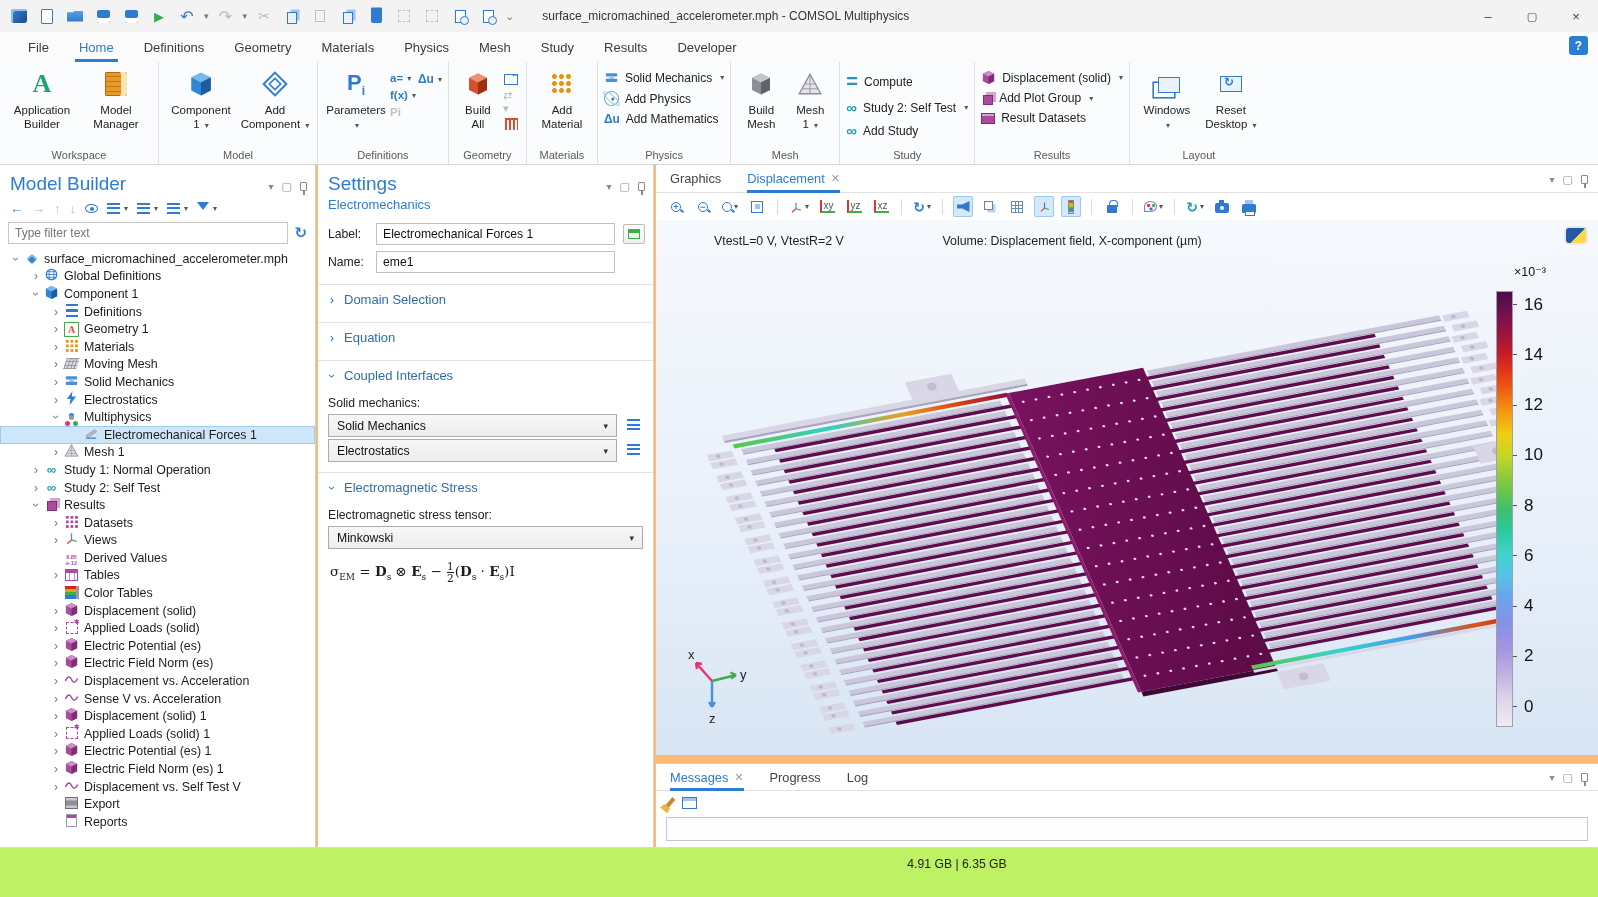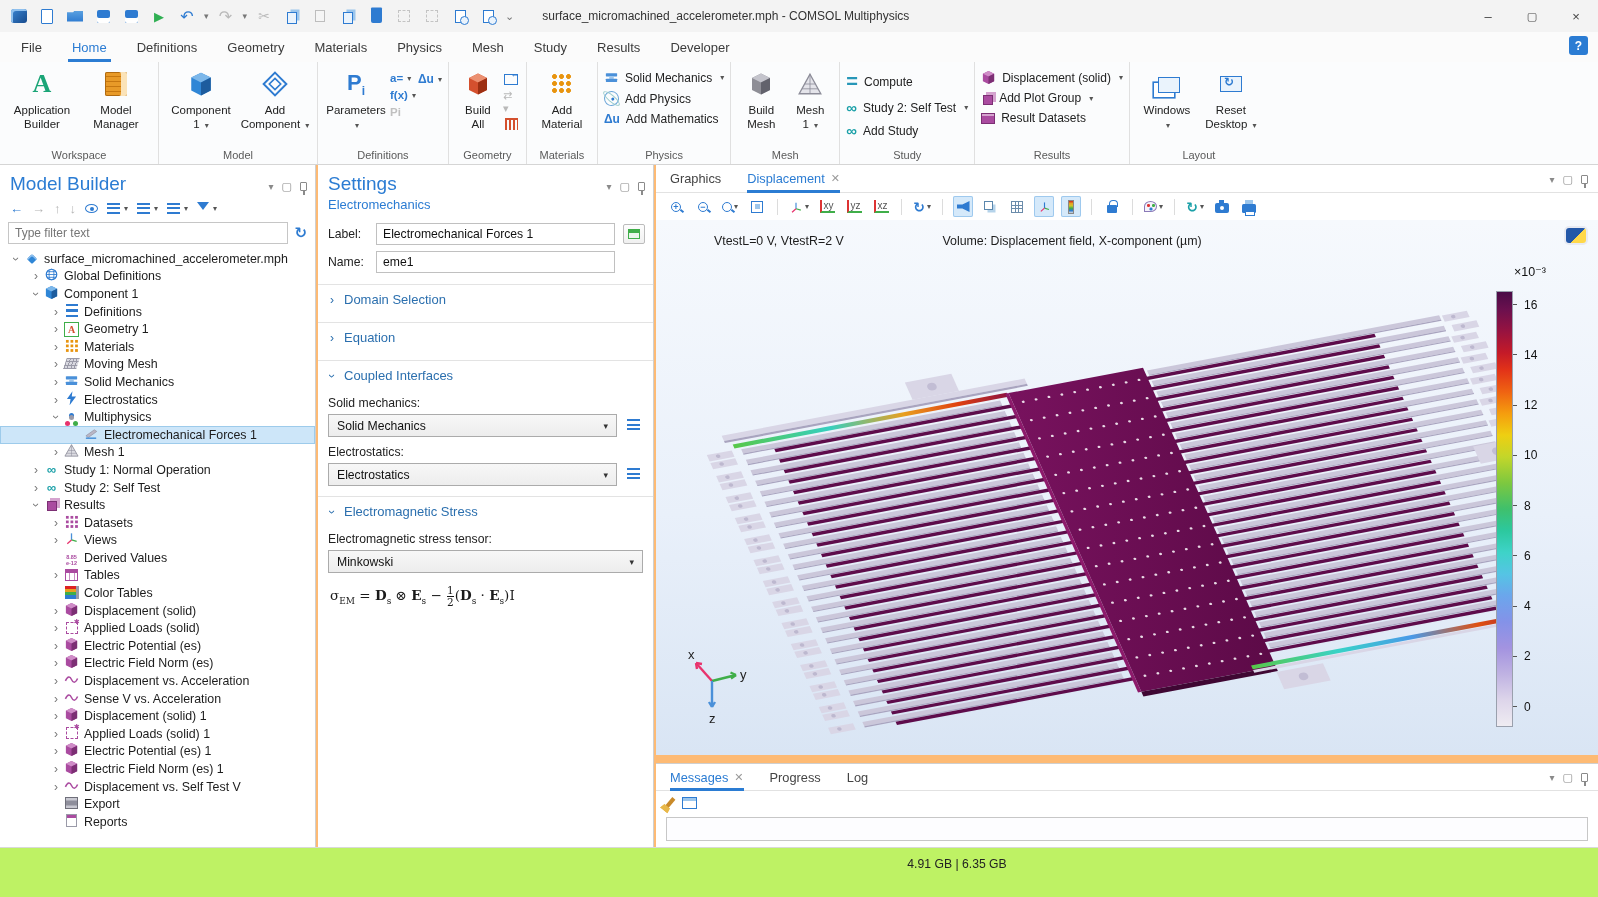--- a/index.html
+++ b/index.html
@@ -22,21 +22,21 @@
   .q-paste { width:10px; height:12px; border:1.5px solid #bdbdbd; background:#f5f5f5; }
   .q-dash { width:12px; height:12px; border:1.5px dashed #c4c4c4; }
   .q-finddoc { width:11px; height:13px; border:1.5px solid #2e7bd1; background:#fff; position:relative; }
   .q-finddoc::after { content:""; position:absolute; right:-4px; bottom:-3px; width:7px; height:7px; border:1.7px solid #2e7bd1; border-radius:50%; background:#eaf3fc;}
   .q-caret { font-size:9px; color:#777; }
   .t-title { flex:1; text-align:left; padding-left:28px; font-size:12px; color:#333; }
   .wincontrols { display:flex; }
   .winbtn { width:44px; height:32px; display:flex; align-items:center; justify-content:center; color:#444; font-size:13px; }
 
   
-  .menubar { height:30px; background:#fbfbfb; display:flex; align-items:center; padding-left:21px; gap:30px; flex:none; position:relative; }
+  .menubar { height:30px; background:#fbfbfb; display:flex; align-items:center; padding-left:28px; gap:30px; flex:none; position:relative; }
   .mtab { font-size:13px; color:#3b3b3b; height:30px; display:flex; align-items:center; position:relative; }
   .mtab.active { color:#2b7cd3; }
   .mtab.active::after { content:""; position:absolute; left:-4px; right:-4px; bottom:0; height:3px; background:#2b7cd3; }
   .helpbtn { position:absolute; right:10px; top:4px; width:19px; height:19px; background:#2b7cd3; color:#fff;
     border-radius:3px; display:flex; align-items:center; justify-content:center; font-size:12px; font-weight:bold; }
 
   
   .ribbon { height:103px; background:#fbfcfd; border-bottom:1px solid #d5d5d5; display:flex; flex:none; }
   .rgroup { display:flex; flex-direction:column; border-right:1px solid #e0e0e0; padding:2px 6px 0 6px; }
   .rgroup-body { flex:1; display:flex; align-items:flex-start; gap:2px; }
@@ -190,21 +190,21 @@
   .comsol-chip { position:absolute; right:12px; top:8px; width:20px; height:15px; border-radius:3px;
     background:linear-gradient(135deg,#2458a8 55%,#ffd84a 55%); box-shadow:0 0 0 2px #e8eaf2; }
   .device-svg { position:absolute; left:10px; top:20px; }
   .colorbar-wrap { position:absolute; right:38px; top:44px; width:70px; bottom:24px; }
   .cb-exp { font-size:12.5px; color:#111; text-align:right; padding-right:14px; }
   .cb-body { position:absolute; top:27px; bottom:4px; left:6px; width:17px; border:1px solid #9aa0ad;
     background:linear-gradient(180deg,#4a0b47 0%,#6b104e 4%,#971340 9%,#c41a28 14%,#e23318 18%,#ef6312 23%,#f59d0e 28%,#eecf12 33%,#c3d62a 38%,#7dc83f 44%,#3fc06c 50%,#2cc89e 55%,#3ed3c8 60%,#55c4e4 65%,#6ba6ec 70%,#8492e8 76%,#a393e0 82%,#bfb2e2 88%,#ddd5ea 94%,#efecf2 100%); }
   .cb-ticks { position:absolute; top:27px; bottom:4px; left:23px; right:0; }
   .cb-tick { position:absolute; left:0; display:flex; align-items:center; transform:translateY(-50%); }
   .cb-tick .dash { width:4px; height:1px; background:#555; margin-right:7px; }
-  .cb-tick .val { font-size:12px; color:#111; }
+  .cb-tick .val { font-size:17px; color:#111; }
   .triad { position:absolute; left:20px; bottom:28px; }
 
   
   .msg-panel { height:84px; background:#fff; flex:none; display:flex; flex-direction:column; border-top:1px solid #cfcfcf; }
   .msg-toolbar { height:24px; display:flex; align-items:center; gap:10px; padding-left:12px; }
   .broom { width:4px; height:12px; background:#c98a2a; transform:rotate(40deg); position:relative; }
   .broom::after { content:""; position:absolute; left:-3px; top:10px; width:10px; height:6px; background:#e8b84a; clip-path:polygon(0 100%,15% 0,85% 0,100% 100%); }
   .mailtbl { width:15px; height:12px; border:1.5px solid #2e7bd1; background:linear-gradient(#9cc6ec 0 3px,#fff 3px); position:relative; }
   .msg-input { margin:2px 10px 6px 10px; flex:1; border:1px solid #c7c7c7; background:#fdfdff; }
 
@@ -846,21 +846,20 @@
       </div>
 
       <div class="fieldlabel">Solid mechanics:</div>
       <div class="comborow">
         <div class="combo">
           <span>Solid Mechanics</span>
             <span class="cb-caret">▾</span>
         </div>
         <span class="mini-list"></span>
       </div>
-      <div class="fieldlabel">Electrostatics:</div>
       <div class="comborow">
         <div class="combo">
           <span>Electrostatics</span>
             <span class="cb-caret">▾</span>
         </div>
         <span class="mini-list"></span>
       </div>
 
       <div class="sect">
         <span class="sarr exp">›</span>

